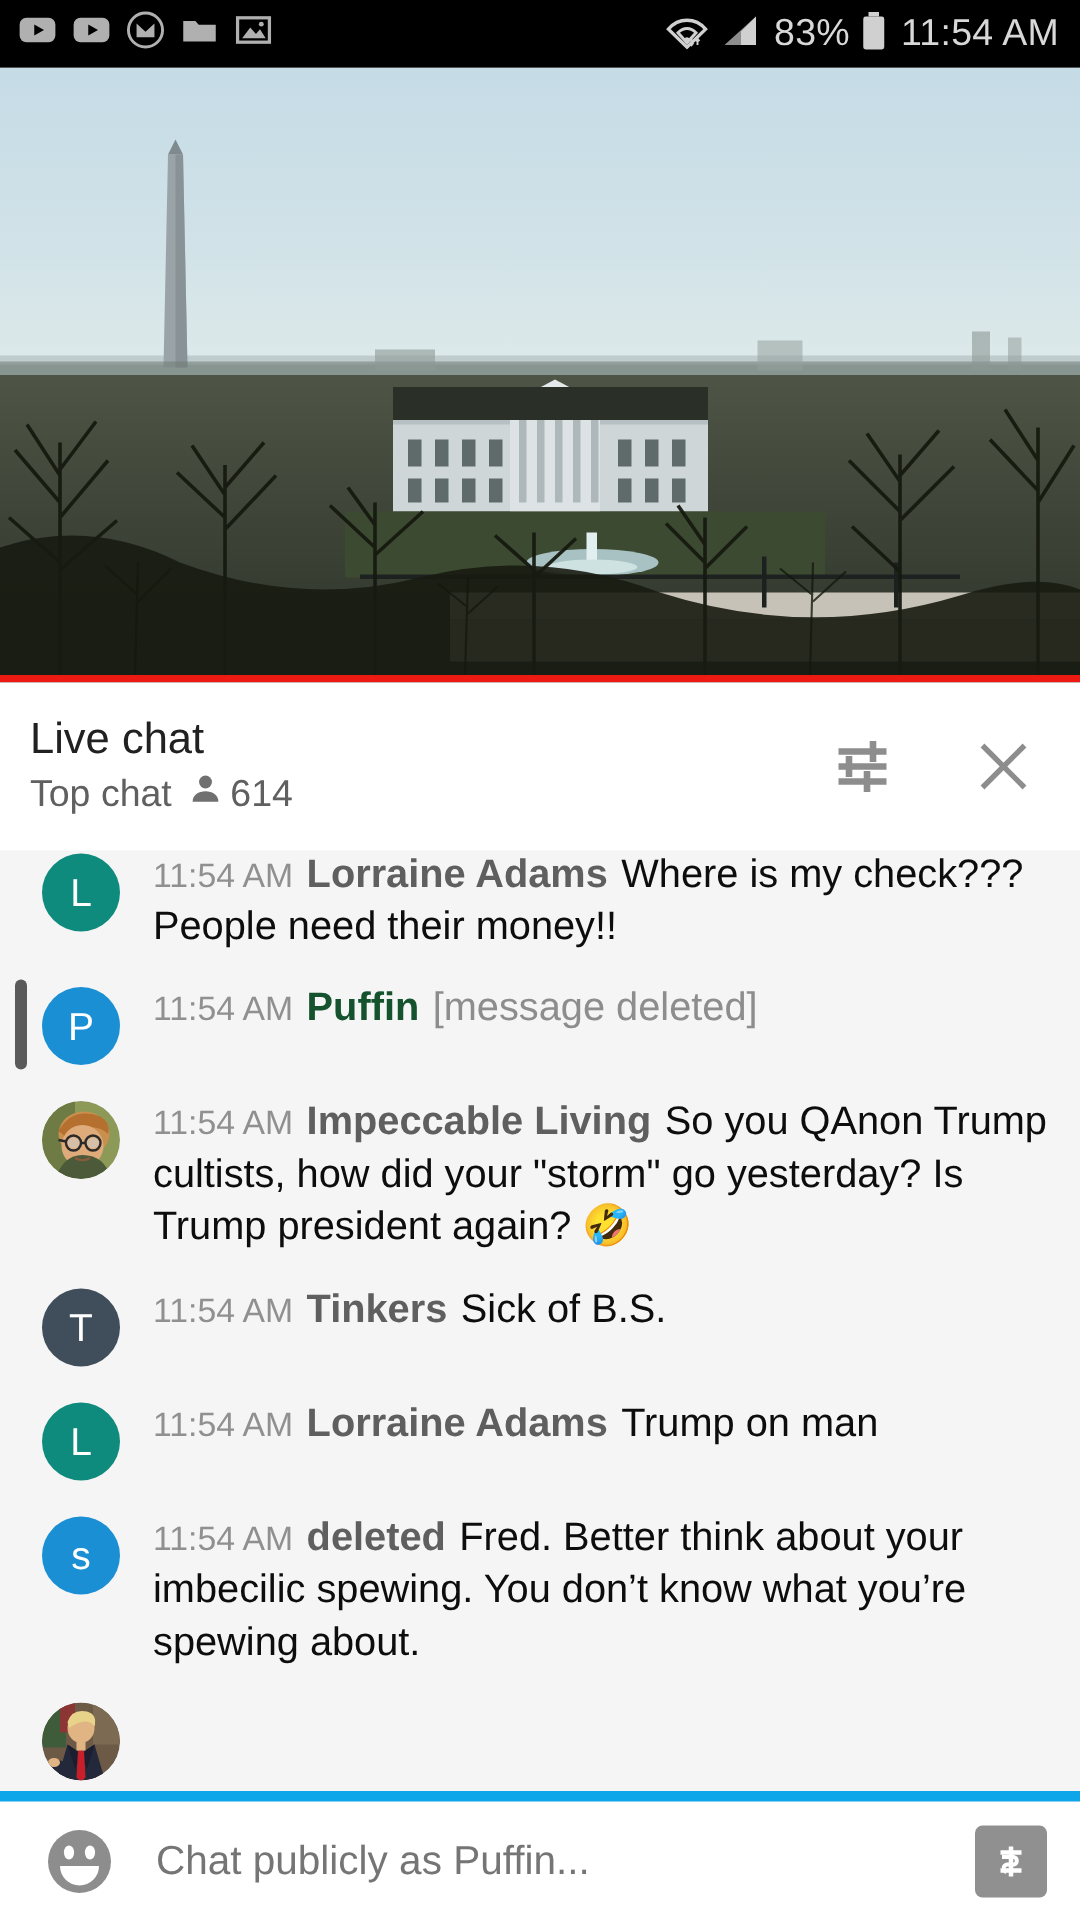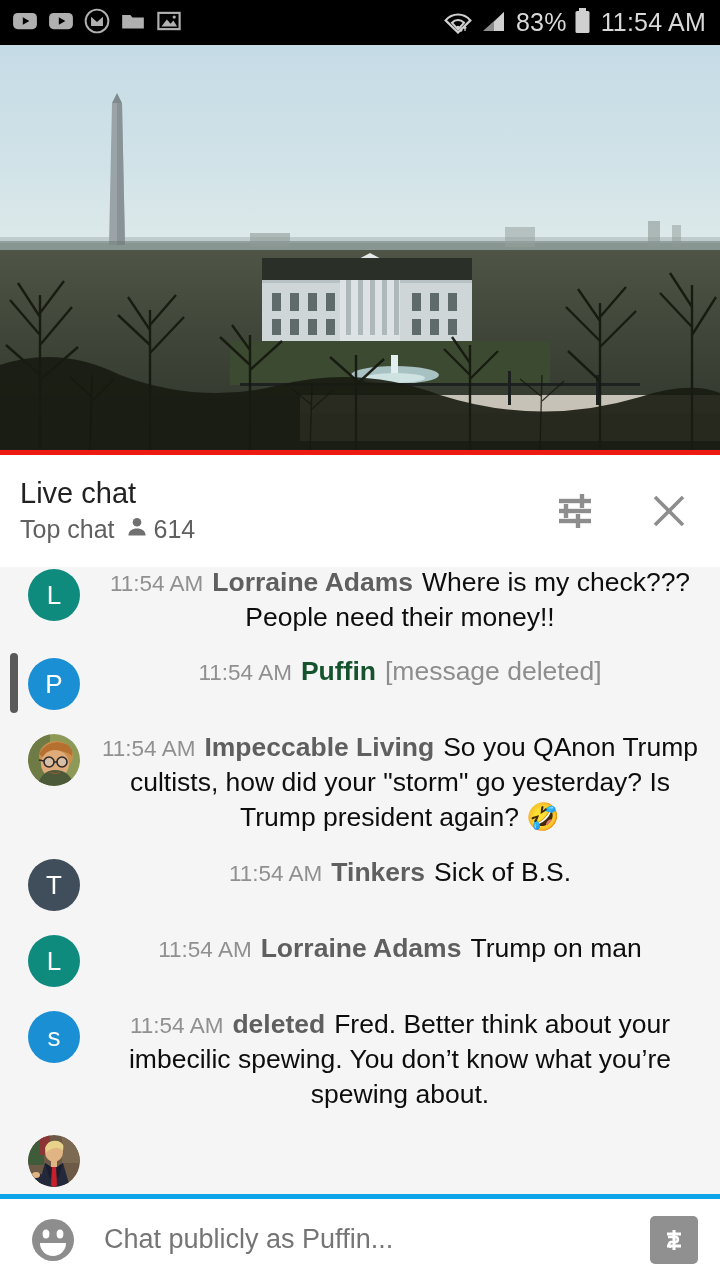--- a/index.html
+++ b/index.html
@@ -132,21 +132,20 @@
   }
   .avatar.photo { background: #ccc; }
   .avatar svg { display:block; width: 52px; height: 52px; }
   .msg-body {
     margin-left: 22px;
     font-size: 26.5px;
     line-height: 1.31;
     color: #0d0d0d;
     flex: 1 1 auto;
     word-wrap: break-word;
-    text-align: center;
   }
   .ts {
     color: #909090;
     font-size: 22.5px;
     margin-right: 9px;
     white-space: nowrap;
   }
   .author {
     color: #5f5f5f;
     font-weight: bold;
@@ -164,21 +163,21 @@
     left: 10px;
     width: 8px;
     border-radius: 5px;
     background: #5a5a5a;
   }
 
   
   .composer {
     flex: 0 0 86px;
     background: #fff;
-    border-top: 5px solid #0ea5e9;
+    border-top: 7px solid #0ea5e9;
     display: flex;
     align-items: center;
     padding: 0 22px 0 28px;
   }
   .emoji-btn {
     width: 50px; height: 50px;
     display: flex; align-items: center; justify-content: center;
     cursor: pointer;
     flex: 0 0 50px;
   }

